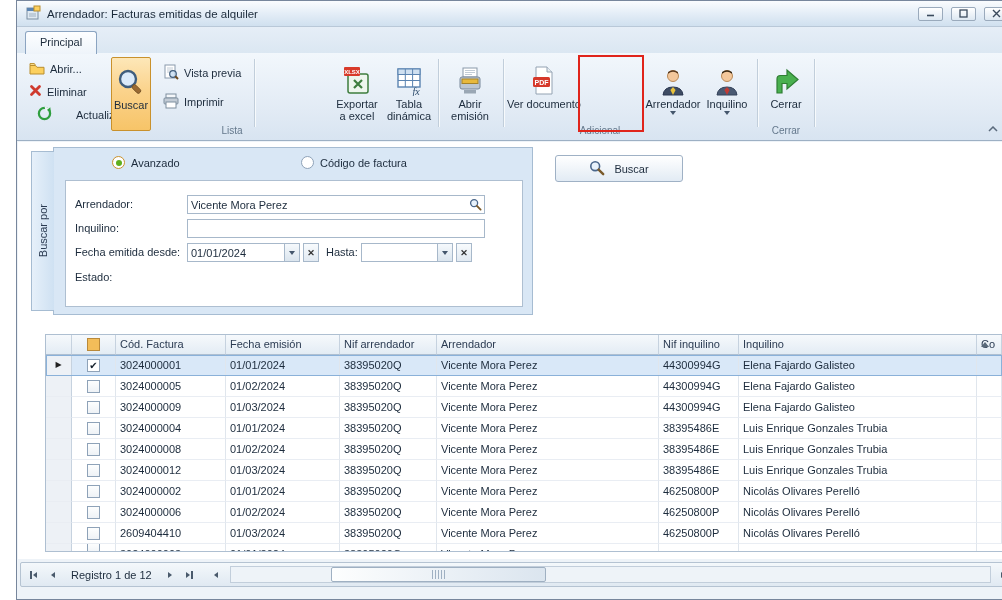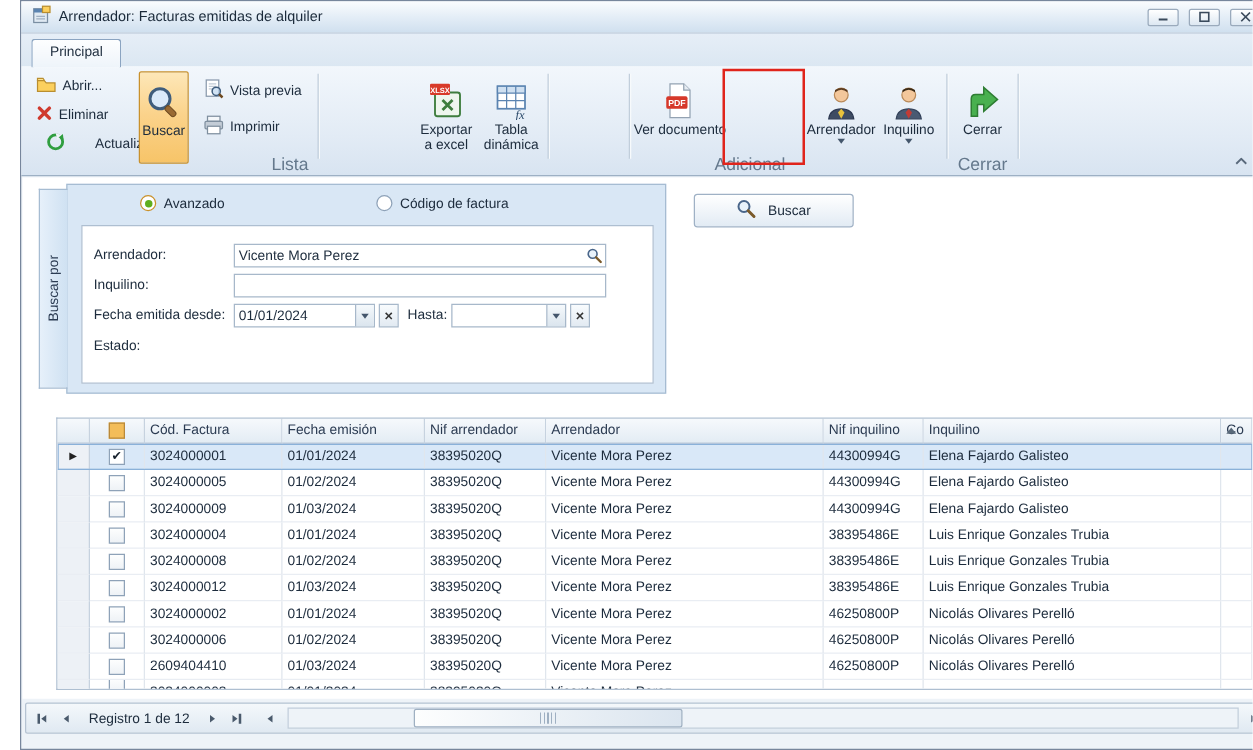--- a/index.html
+++ b/index.html
@@ -19,21 +19,21 @@
     background:linear-gradient(#ffffff,#dde8f2);display:flex;align-items:center;justify-content:center;}
 
   
   .tabrow{left:0;top:26px;width:1000px;height:26px;background:linear-gradient(#e6eef7,#dbe7f2);}
   .tab{left:8px;top:30px;height:23px;padding:0 14px;line-height:21px;
     background:linear-gradient(#fdfeff,#eef4fa);border:1px solid #8ba4c1;border-bottom:none;
     border-radius:3px 3px 0 0;z-index:3;}
   .ribbon{left:0;top:52px;width:1000px;height:88px;
     background:linear-gradient(#f2f7fc,#e2ebf5 65%,#d8e4f1);border-bottom:1px solid #9db0c4;}
   .vsep{top:6px;height:68px;width:1px;background:#c1cedb;box-shadow:1px 0 0 #f7fafc;position:absolute;}
-  .grouplbl{top:71px;height:14px;font-size:14px;color:#64788c;text-align:center;position:absolute;line-height:14px;}
+  .grouplbl{top:71px;height:14px;font-size:10px;color:#64788c;text-align:center;position:absolute;line-height:14px;}
   .smallbtn{position:absolute;height:21px;display:flex;align-items:center;gap:5px;padding:0 4px;
     border-radius:2px;cursor:default;}
   .bigbtn{position:absolute;top:4px;height:74px;display:flex;flex-direction:column;align-items:center;
     border-radius:2px;text-align:center;}
   .bigbtn .ic{height:36px;display:flex;align-items:flex-end;justify-content:center;margin-top:3px;}
   .bigbtn .lbl{font-size:11px;line-height:12px;margin-top:2px;}
   .bigbtn .drop{margin-top:1px;width:0;height:0;border-left:3px solid transparent;
     border-right:3px solid transparent;border-top:4px solid #44566c;}
   .bigbtn.selected{border:1px solid #c9912c;
     background:linear-gradient(#fde7b8,#fbd38c 45%,#f7c468);}
@@ -230,20 +230,32 @@
           <rect x="3" y="3" width="22" height="5.5" fill="#cfe0f1" stroke="#5b84b1"></rect>
           <path d="M3 14.5h22M10.3 3v18M17.6 3v18" stroke="#5b84b1"></path>
           <text x="21" y="29" font-size="10" font-style="italic" fill="#2b4a6b" text-anchor="middle" font-family="'Liberation Serif',serif">fx</text>
         </svg>
       </span>
       <span class="lbl">Tabla dinámica</span>
     </div>
 
     <div class="vsep" style="left:421px;"></div>
 
+    <div class="bigbtn" style="left:426px;width:54px;">
+      <span class="ic">
+        <svg width="28" height="30" viewBox="0 0 28 30">
+          <rect x="7" y="2" width="14" height="9" fill="#fff" stroke="#8a99a9"></rect>
+          <path d="M9 4.5h10M9 6.5h10M9 8.5h7" stroke="#c2ccd6"></path>
+          <rect x="4" y="11" width="20" height="12" rx="2" fill="#bcc6d1" stroke="#78889a"></rect>
+          <rect x="6" y="13" width="16" height="4.5" fill="#e8b93c" stroke="#a5832a"></rect>
+          <rect x="8" y="24" width="12" height="3.5" fill="#9aa7b4"></rect>
+        </svg>
+      </span>
+      <span class="lbl">Abrir emisión</span>
+    </div>
 
     <div class="vsep" style="left:486px;"></div>
 
     <div class="bigbtn" style="left:490px;width:74px;">
       <span class="ic">
         <svg width="28" height="30" viewBox="0 0 28 30">
           <path d="M6 1h11l5 5v22H6z" fill="#fff" stroke="#93a2b2"></path>
           <path d="M17 1v5h5" fill="#e6ecf2" stroke="#93a2b2"></path>
           <rect x="3" y="11" width="17" height="10" rx="1.5" fill="#d6382a"></rect>
           <text x="11.5" y="18.6" font-size="7" font-weight="bold" fill="#fff" text-anchor="middle" font-family="'Liberation Sans',sans-serif">PDF</text>

